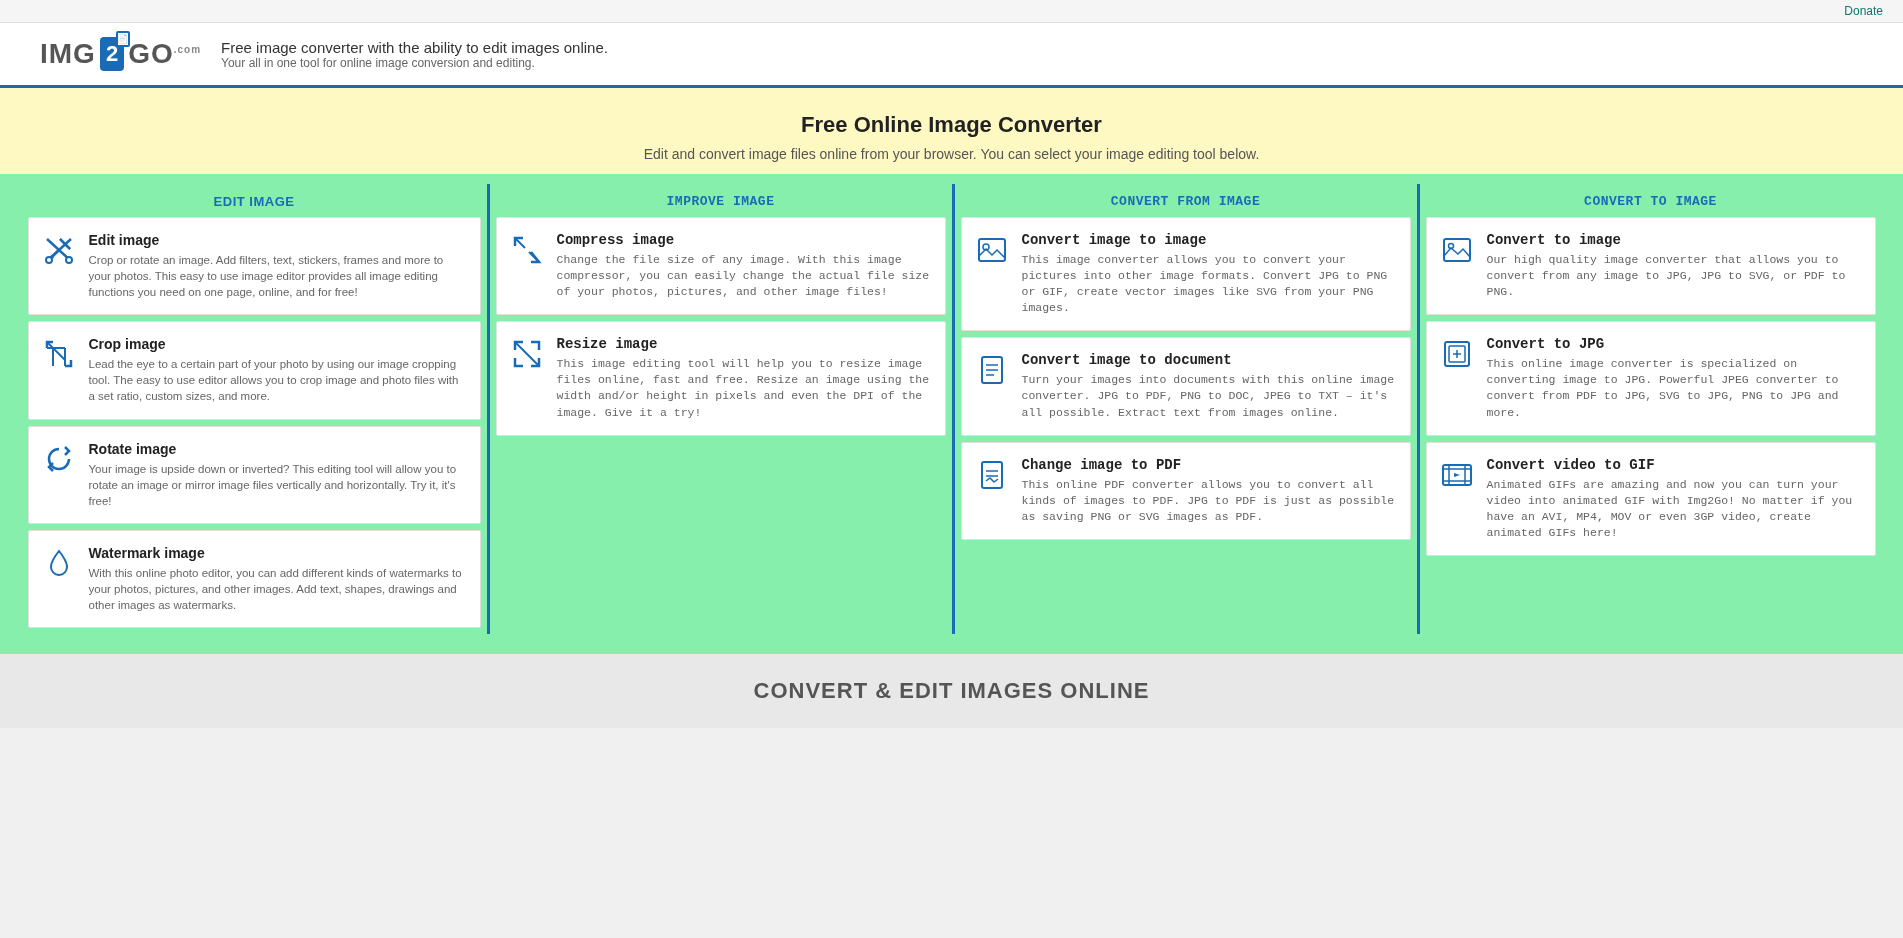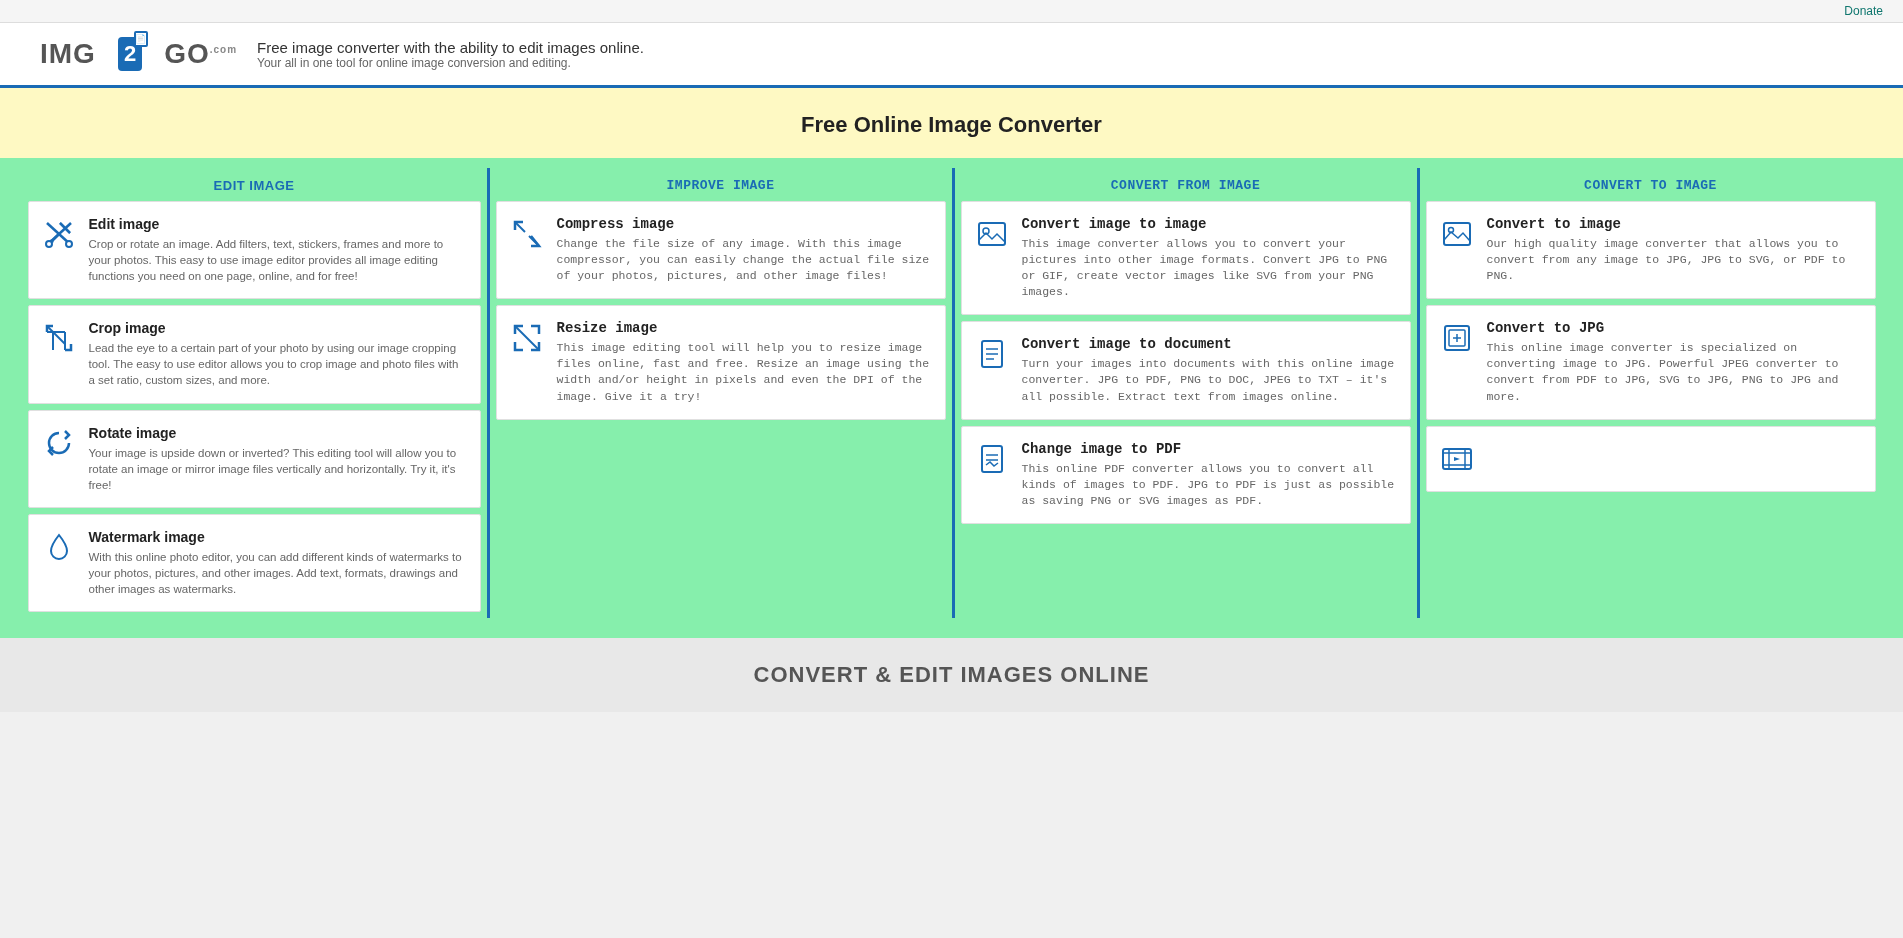--- a/index.html
+++ b/index.html
@@ -20,21 +20,21 @@
       background: #fff;
       padding: 14px 40px;
       display: flex;
       align-items: center;
       gap: 20px;
       border-bottom: 3px solid #1a6bb5;
     }
     .logo-area {
       display: flex;
       align-items: center;
-      gap: 22px;
+      gap: 4px;
       justify-content: center;
     }
     .logo-text {
       font-size: 28px;
       font-weight: bold;
       color: #555;
       letter-spacing: 1px;
     }
     .logo-box {
       background: #1a6bb5;
@@ -190,20 +190,21 @@
     <span class="logo-text">GO<span class="logo-com">.com</span></span>
   </div>
   <div class="header-tagline">
     <h2>Free image converter with the ability to edit images online.</h2>
     <p>Your all in one tool for online image conversion and editing.</p>
   </div>
 </div>
 
 <div class="hero">
   <h1>Free Online Image Converter</h1>
+  <p>Edit and convert image files online from your browser. You can select your image editing tool below.</p>
 </div>
 
 <div class="main-content">
   <div class="columns-wrapper">
 
     <div class="column">
       <div class="column-header">EDIT IMAGE</div>
 
       <div class="tool-card">
         <div class="tool-icon">
@@ -257,21 +258,21 @@
       </div>
 
       <div class="tool-card">
         <div class="tool-icon">
           <svg viewBox="0 0 32 32" fill="none" xmlns="http://www.w3.org/2000/svg">
             <path d="M16 4 C16 4 8 14 8 20 A8 8 0 0 0 24 20 C24 14 16 4 16 4Z" stroke="#1a6bb5" stroke-width="2" fill="none"></path>
           </svg>
         </div>
         <div class="tool-info">
           <h3>Watermark image</h3>
-          <p>With this online photo editor, you can add different kinds of watermarks to your photos, pictures, and other images. Add text, formats, drawings and other images as watermarks.</p>
+          <p>With this online photo editor, you can add different kinds of watermarks to your photos, pictures, and other images. Add text, shapes, drawings and other images as watermarks.</p>
         </div>
       </div>
     </div>
 
     <div class="column column-with-border">
       <div class="column-header">IMPROVE IMAGE</div>
 
       <div class="tool-card">
         <div class="tool-icon">
           <svg viewBox="0 0 32 32" fill="none" xmlns="http://www.w3.org/2000/svg">
@@ -388,20 +389,24 @@
         <div class="tool-icon">
           <svg viewBox="0 0 32 32" fill="none" xmlns="http://www.w3.org/2000/svg">
             <rect x="2" y="6" width="28" height="20" rx="2" stroke="#1a6bb5" stroke-width="2" fill="none"></rect>
             <line x1="2" y1="10" x2="30" y2="10" stroke="#1a6bb5" stroke-width="1.5"></line>
             <line x1="2" y1="22" x2="30" y2="22" stroke="#1a6bb5" stroke-width="1.5"></line>
             <line x1="8" y1="6" x2="8" y2="26" stroke="#1a6bb5" stroke-width="1.5"></line>
             <line x1="24" y1="6" x2="24" y2="26" stroke="#1a6bb5" stroke-width="1.5"></line>
             <polygon points="13,14 13,18 19,16" fill="#1a6bb5"></polygon>
           </svg>
         </div>
+        <div class="tool-info">
+          <h3>Convert video to GIF</h3>
+          <p>Animated GIFs are amazing and now you can turn your video into animated GIF with Img2Go! No matter if you have an AVI, MP4, MOV or even 3GP video, create animated GIFs here!</p>
+        </div>
       </div>
     </div>
 
   </div>
 </div>
 
 <div class="bottom-banner">
   <span>CONVERT &amp; EDIT IMAGES ONLINE</span>
 </div>
 

